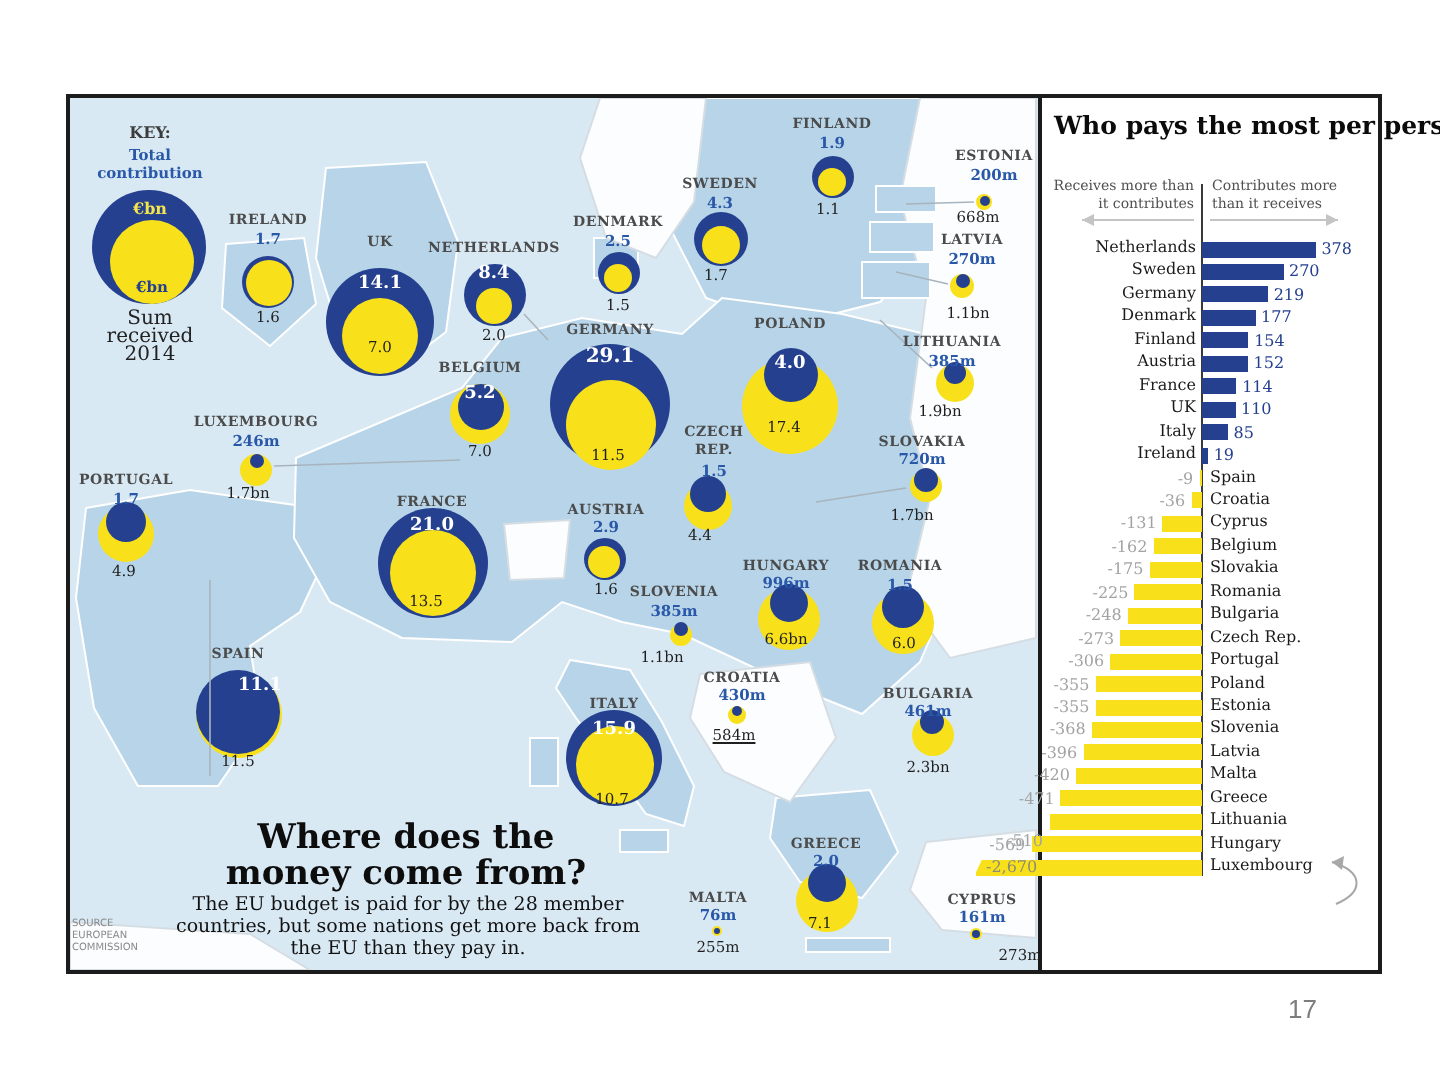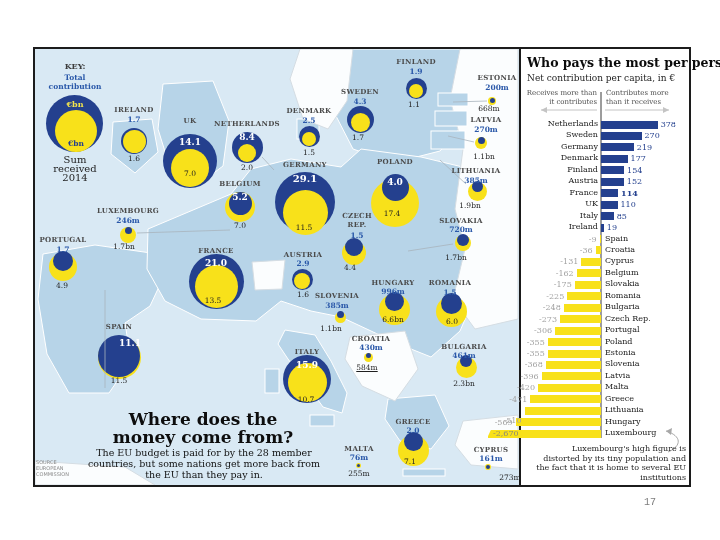--- a/index.html
+++ b/index.html
@@ -243,21 +243,20 @@
   <div class="ttl" style="left:108px;top:427px;width:190px;font-size:17px;">money come from?</div>
   <div class="abs" style="left:88px;top:447px;width:232px;font-size:9.5px;line-height:11px;text-align:center;color:#111;z-index:6;">The EU budget is paid for by the 28 member countries, but some nations get more back from the EU than they pay in.</div>
 
   <div class="abs" style="left:36px;top:459px;z-index:6;font-family:'DejaVu Sans',sans-serif;font-size:5px;line-height:6px;color:#8a8a8a;">
     <div>SOURCE</div>
     <div>EUROPEAN</div>
     <div>COMMISSION</div>
   </div>
 
   <div class="abs" style="left:527px;top:55px;width:160px;font-weight:bold;font-size:12.5px;color:#0b0b0b;white-space:nowrap;z-index:7;">Who pays the most per person?</div>
-  <div class="abs" style="left:527px;top:73px;width:160px;font-size:9px;color:#1c1c1c;z-index:7;">Net contribution per capita, in €</div>
   <div class="abs" style="left:523px;top:89px;width:74px;font-size:7px;line-height:8.5px;text-align:right;color:#4f4f4f;z-index:7;">Receives more than it contributes</div>
   <div class="abs" style="left:606px;top:89px;width:80px;font-size:7px;line-height:8.5px;text-align:left;color:#4f4f4f;z-index:7;">Contributes more than it receives</div>
 
   <div id="bars">
       <div class="bn" style="left: 478px; top: 119px; width: 120px; text-align: right;">Netherlands</div>
       <div class="bar" style="left: 601px; top: 120.5px; width: 56.7px; height: 8px; background: rgb(36, 64, 142);"></div>
       <div class="bv" style="left: 660.7px; top: 120px; color: rgb(36, 64, 142); font-weight: normal;">378</div>
       <div class="bn" style="left: 478px; top: 130.45px; width: 120px; text-align: right;">Sweden</div>
       <div class="bar" style="left: 601px; top: 131.95px; width: 40.5px; height: 8px; background: rgb(36, 64, 142);"></div>
       <div class="bv" style="left: 644.5px; top: 131.45px; color: rgb(36, 64, 142); font-weight: normal;">270</div>
@@ -268,21 +267,21 @@
       <div class="bar" style="left: 601px; top: 154.85px; width: 26.55px; height: 8px; background: rgb(36, 64, 142);"></div>
       <div class="bv" style="left: 630.55px; top: 154.35px; color: rgb(36, 64, 142); font-weight: normal;">177</div>
       <div class="bn" style="left: 478px; top: 164.8px; width: 120px; text-align: right;">Finland</div>
       <div class="bar" style="left: 601px; top: 166.3px; width: 23.1px; height: 8px; background: rgb(36, 64, 142);"></div>
       <div class="bv" style="left: 627.1px; top: 165.8px; color: rgb(36, 64, 142); font-weight: normal;">154</div>
       <div class="bn" style="left: 478px; top: 176.25px; width: 120px; text-align: right;">Austria</div>
       <div class="bar" style="left: 601px; top: 177.75px; width: 22.8px; height: 8px; background: rgb(36, 64, 142);"></div>
       <div class="bv" style="left: 626.8px; top: 177.25px; color: rgb(36, 64, 142); font-weight: normal;">152</div>
       <div class="bn" style="left: 478px; top: 187.7px; width: 120px; text-align: right;">France</div>
       <div class="bar" style="left: 601px; top: 189.2px; width: 17.1px; height: 8px; background: rgb(36, 64, 142);"></div>
-      <div class="bv" style="left: 621.1px; top: 188.7px; color: rgb(36, 64, 142); font-weight: bold; text-align: right;">114</div>
+      <div class="bv" style="left: 621.1px; top: 188.7px; color: rgb(36, 64, 142); font-weight: normal; text-align: right;">114</div>
       <div class="bn" style="left: 478px; top: 199.15px; width: 120px; text-align: right;">UK</div>
       <div class="bar" style="left: 601px; top: 200.65px; width: 16.5px; height: 8px; background: rgb(36, 64, 142);"></div>
       <div class="bv" style="left: 620.5px; top: 200.15px; color: rgb(36, 64, 142); font-weight: normal;">110</div>
       <div class="bn" style="left: 478px; top: 210.6px; width: 120px; text-align: right;">Italy</div>
       <div class="bar" style="left: 601px; top: 212.1px; width: 12.75px; height: 8px; background: rgb(36, 64, 142);"></div>
       <div class="bv" style="left: 616.75px; top: 211.6px; color: rgb(36, 64, 142); font-weight: normal;">85</div>
       <div class="bn" style="left: 478px; top: 222.05px; width: 120px; text-align: right;">Ireland</div>
       <div class="bar" style="left: 601px; top: 223.55px; width: 2.85px; height: 8px; background: rgb(36, 64, 142);"></div>
       <div class="bv" style="left: 606.85px; top: 223.05px; color: rgb(36, 64, 142); font-weight: normal;">19</div>
       <div class="bn" style="left: 605px; top: 233.5px; width: 120px;">Spain</div>
@@ -335,16 +334,15 @@
       <div class="bv" style="left: 461.5px; top: 406.25px; width: 60px; text-align: right; color: rgb(163, 163, 163); font-weight: normal; margin-top: 10px;">-510</div>
       <div class="bn" style="left: 605px; top: 416.7px; width: 120px;">Hungary</div>
       <div class="bar" style="left: 515.65px; top: 418.2px; width: 85.35px; height: 8px; background: rgb(248, 225, 26);"></div>
       <div class="bv" style="left: 452.65px; top: 417.7px; width: 60px; text-align: right; color: rgb(163, 163, 163); font-weight: normal;">-569</div>
       <div class="bn" style="left: 605px; top: 428.15px; width: 120px;">Luxembourg</div>
       <div class="bar" style="left: 488px; top: 429.65px; width: 113px; height: 8px; background: rgb(248, 225, 26);"></div>
       <div class="bv" style="left: 493px; top: 429.15px; color: rgb(140, 140, 116); font-weight: normal;">-2,670</div>
       <div style="position: absolute; left: 485px; top: 428.65px; width: 4px; height: 10px; background: rgb(251, 253, 254); transform: skewX(-25deg); z-index: 7;"></div>
     </div>
 
-  <div class="abs" style="left:534px;top:444px;width:152px;font-size:8px;line-height:9.5px;text-align:right;color:#262626;z-index:7;">Luxembourg's high figure is distorted by its tiny population and the fact that it is home to several EU institutions</div>
-
-  <div class="abs" style="left:644px;top:497px;font-family:Liberation Mono, monospace;font-size:10px;color:#7d7d7d;">17</div>
+
+  <div class="abs" style="left:644px;top:497px;font-family:Liberation Sans, sans-serif;font-size:13px;color:#7d7d7d;">17</div>
 </div>
 
 </body></html>

